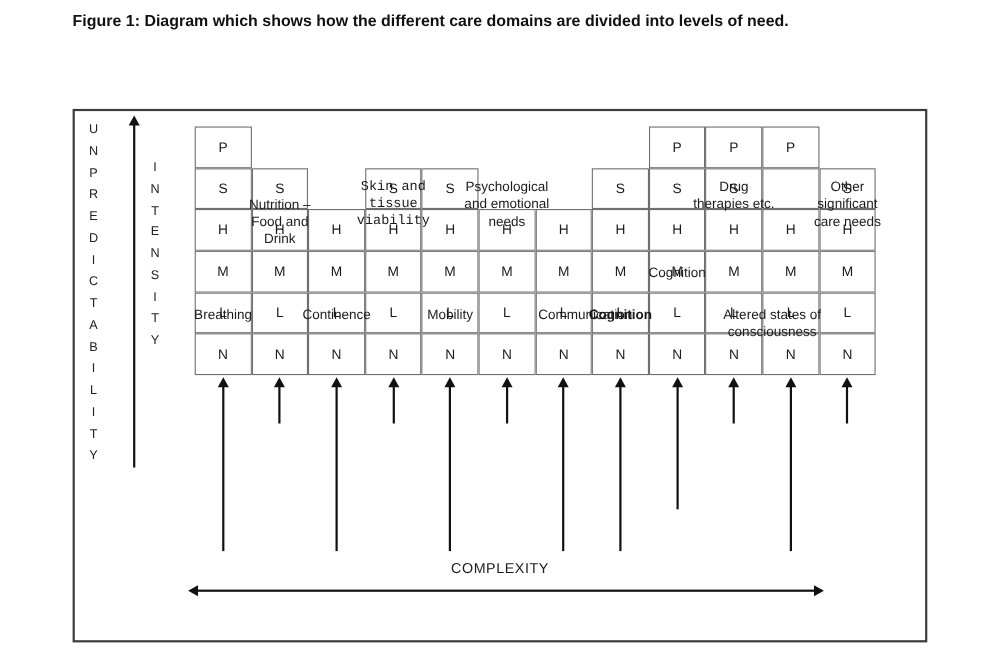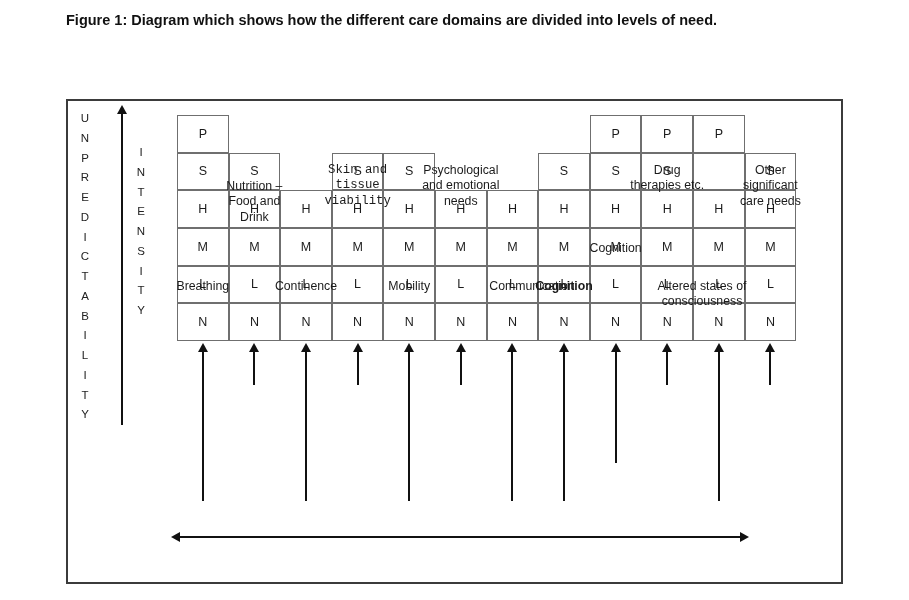--- a/index.html
+++ b/index.html
@@ -283,15 +283,16 @@
       <div class="domain-label" style="width: 124px; left: 279.2px; top: 178px;">Mobility</div>
       <div class="domain-label" style="width: 124px; left: 330.8px; top: 62px;">Psychological<br>and emotional<br>needs</div>
       <div class="domain-label" style="width: 124px; left: 402px; top: 178px;">Communication</div>
       <div class="domain-label" style="width: 124px; left: 434px; top: 178px; font-weight: bold;">Cognition</div>
       <div class="domain-label" style="width: 124px; left: 485.6px; top: 140px;">Cognition</div>
       <div class="domain-label" style="width: 124px; left: 537.2px; top: 62px;">Drug<br>therapies etc.</div>
       <div class="domain-label" style="width: 124px; left: 572px; top: 178px;">Altered states of<br>consciousness</div>
       <div class="domain-label" style="width: 124px; left: 640.4px; top: 62px;">Other<br>significant<br>care needs</div>
     </div>
 
+  <div id="complexity-label">COMPLEXITY</div>
   <div id="bottom-axis-arrow"></div>
 
 </div>
 
 </body></html>

